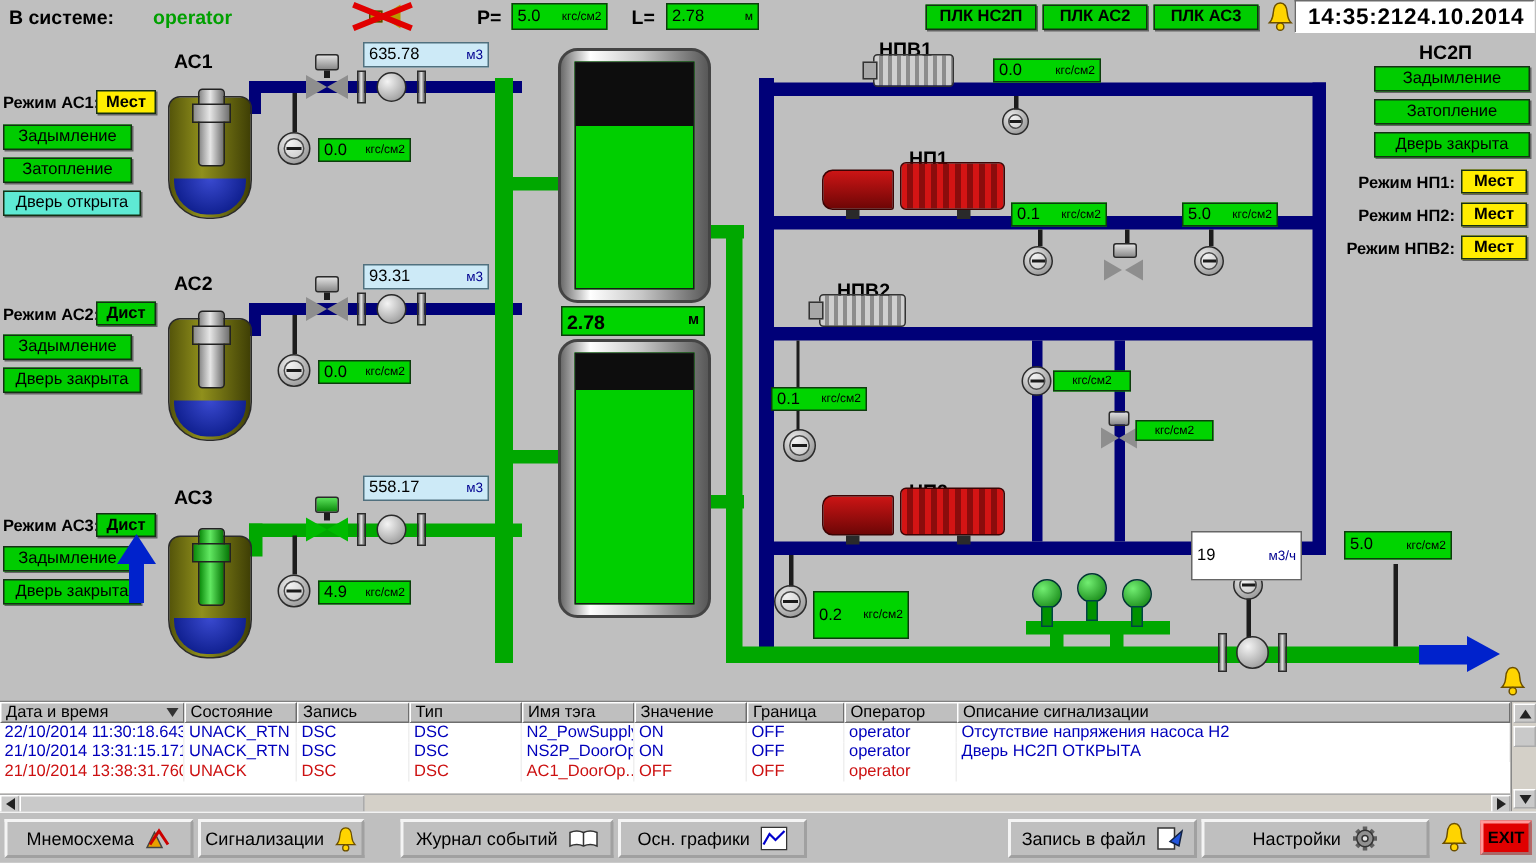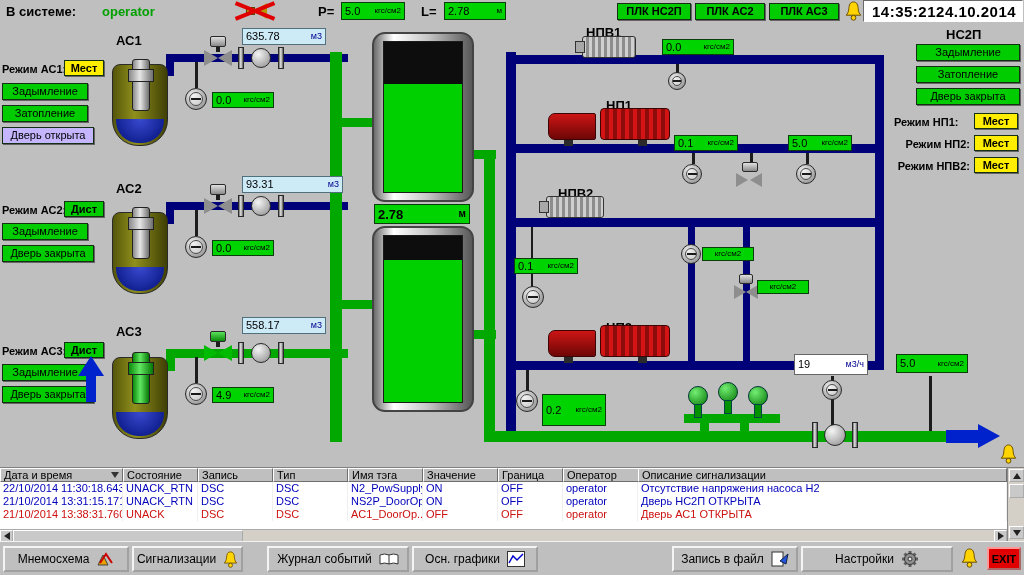--- a/index.html
+++ b/index.html
@@ -5,21 +5,21 @@
 html,body{margin:0;padding:0}
 #screen{position:relative;width:1024px;height:575px;background:#bfbfbf;font-family:"Liberation Sans","DejaVu Sans",sans-serif;overflow:hidden;color:#000}
 #screen *{box-sizing:border-box}
 .ab{position:absolute}
 .pn{position:absolute;background:#000078}
 .pg{position:absolute;background:#00a800}
 .stem{position:absolute;background:#1c1c1c}
 .lbl{position:absolute;font-size:13px;font-weight:bold;white-space:nowrap}
 .slbl{position:absolute;font-size:11px;font-weight:bold;white-space:nowrap}
 .tile{position:absolute;height:17px;background:#00cc00;border:1px solid #143014;box-shadow:1px 1px 0 rgba(40,40,40,.6);font-size:11px;text-align:center;line-height:15px;white-space:nowrap}
-.tile.red{background:#c4b5fd}
+.tile.red{background:#5eead4}
 .mbtn{position:absolute;height:16px;background:#00cc00;border:1px solid #143014;box-shadow:1px 1px 0 rgba(40,40,40,.6);font-size:11px;font-weight:bold;text-align:center;line-height:14px;cursor:pointer}
 .mbtn.y{background:#ffee00}
 .plc{position:absolute;height:17px;background:#00cc00;border:1px solid #143014;box-shadow:1px 1px 0 rgba(40,40,40,.6);font-size:11px;font-weight:bold;text-align:center;line-height:15px;cursor:pointer}
 .disp{position:absolute;display:flex;align-items:center;justify-content:space-between;padding:0 3px;background:#00d400;border:1px solid #0c3c0c;font-size:11px;line-height:1}
 .disp .u{font-size:8px;white-space:nowrap}
 .disp.c{justify-content:center}
 .disp.cyan{background:#cdeaf7;border-color:#50707e}
 .disp.cyan .u{color:#000090;font-size:9px}
 .disp.white{background:#fff;border:1px solid #666}
 .disp.white .u{color:#000090;font-size:9px}
@@ -203,21 +203,21 @@
   </div>
   <div class="actank" style="left:112px;top:212px">
       <div class="dev"></div>
       <div class="water"></div>
     </div>
   <div class="sensor" style="left:185px;top:236px;width:22px;height:22px"></div>
   <div class="disp" style="left:212px;top:240px;width:62px;height:16px">
     <span>0.0</span>
     <span class="u">кгс/см2</span>
   </div>
-  <div class="disp cyan" style="left:242px;top:176px;width:101px;height:17px">
+  <div class="disp cyan" style="left:242px;top:176px;width:84px;height:17px">
     <span>93.31</span>
     <span class="u">м3</span>
   </div>
 
   <div class="lbl" style="left:116px;top:324px">АС3</div>
   <div class="slbl" style="left:2px;top:345px">Режим АС3:</div>
   <div class="mbtn" style="left:64px;top:342px;width:40px">Дист</div>
   <div class="tile" style="left:2px;top:364px;width:86px">Задымление</div>
   <div class="tile" style="left:2px;top:386px;width:92px">Дверь закрыта</div>
 
@@ -341,21 +341,21 @@
       <div class="hd"></div>
       <div class="st"></div>
     </div>
 
   <div class="fm" style="left:812px;top:422px;width:46px;height:26px">
     <div class="fla" style="left:0"></div>
       <div class="fla" style="left:40px"></div>
       <div class="cc" style="left:12px;top:2px;width:22px;height:22px"></div>
   </div>
   <div class="sensor" style="left:822px;top:380px;width:20px;height:20px"></div>
-  <div class="disp white" style="left:794px;top:354px;width:74px;height:21px">
+  <div class="disp white" style="left:794px;top:354px;width:74px;height:33px">
     <span>19</span>
     <span class="u">м3/ч</span>
   </div>
   <div class="disp" style="left:896px;top:354px;width:72px;height:19px">
     <span>5.0</span>
     <span class="u">кгс/см2</span>
   </div>
 
   <div class="ab" style="left:946px;top:430px;width:32px;height:13px;background:#0022cc"></div>
   <div class="ab" style="left:978px;top:424px;width:0;height:0;border-top:12px solid transparent;border-bottom:12px solid transparent;border-left:22px solid #0022cc"></div>
@@ -364,21 +364,21 @@
     <svg width="17" height="20" viewBox="0 0 17 20">
         <path d="M8.5 1 C5 1 4 4.2 3.8 7.8 C3.6 10.6 2.8 12.6 1.2 14.2 L15.8 14.2 C14.2 12.6 13.4 10.6 13.2 7.8 C13 4.2 12 1 8.5 1 Z" fill="#ffd400" stroke="#6b4f00"></path>
         <circle cx="8.5" cy="16.8" r="2.4" fill="#ffd400" stroke="#6b4f00"></circle>
       </svg>
   </div>
 
   <div class="lbl" style="left:946px;top:27px">НС2П</div>
   <div class="tile" style="left:916px;top:44px;width:104px">Задымление</div>
   <div class="tile" style="left:916px;top:66px;width:104px">Затопление</div>
   <div class="tile" style="left:916px;top:88px;width:104px">Дверь закрыта</div>
-  <div class="slbl" style="left:894px;top:116px;width:76px;text-align:left">Режим НП1:</div>
+  <div class="slbl" style="left:894px;top:116px;width:76px;text-align:right">Режим НП1:</div>
   <div class="mbtn y" style="left:974px;top:113px;width:44px">Мест</div>
   <div class="slbl" style="left:894px;top:138px;width:76px;text-align:right">Режим НП2:</div>
   <div class="mbtn y" style="left:974px;top:135px;width:44px">Мест</div>
   <div class="slbl" style="left:890px;top:160px;width:80px;text-align: right">Режим НПВ2:</div>
   <div class="mbtn y" style="left:974px;top:157px;width:44px">Мест</div>
 
   <div id="alarmtable">
     <div class="th" style="left:0;width:123px">
       <span>Дата и время</span>
         <span class="sorttri"></span>
@@ -413,21 +413,20 @@
     <div class="tc rblue" style="left:638px;top:27px;width:369px">Дверь НС2П ОТКРЫТА</div>
 
     <div class="tc rred" style="left:0;top:40px;width:123px">21/10/2014 13:38:31.760</div>
     <div class="tc rred" style="left:123px;top:40px;width:75px">UNACK</div>
     <div class="tc rred" style="left:198px;top:40px;width:75px">DSC</div>
     <div class="tc rred" style="left:273px;top:40px;width:75px">DSC</div>
     <div class="tc rred" style="left:348px;top:40px;width:75px">AC1_DoorOp...</div>
     <div class="tc rred" style="left:423px;top:40px;width:75px">OFF</div>
     <div class="tc rred" style="left:498px;top:40px;width:65px">OFF</div>
     <div class="tc rred" style="left:563px;top:40px;width:75px">operator</div>
-    <div class="tc rred" style="left:638px;top:40px;width:369px">Дверь АС1 ОТКРЫТА</div>
 
     <div class="ab" style="left:1007px;top:0;width:17px;height:73px;background:#d4d0c8;border-left:1px solid #888">
       <div class="sbtn" style="left:1px;top:1px;width:15px;height:13px">
           <div class="tri-u"></div>
         </div>
       <div class="sbtn" style="left:1px;top:16px;width:15px;height:14px"></div>
       <div class="sbtn" style="left:1px;top:58px;width:15px;height:13px">
           <div class="tri-d"></div>
         </div>
     </div>

